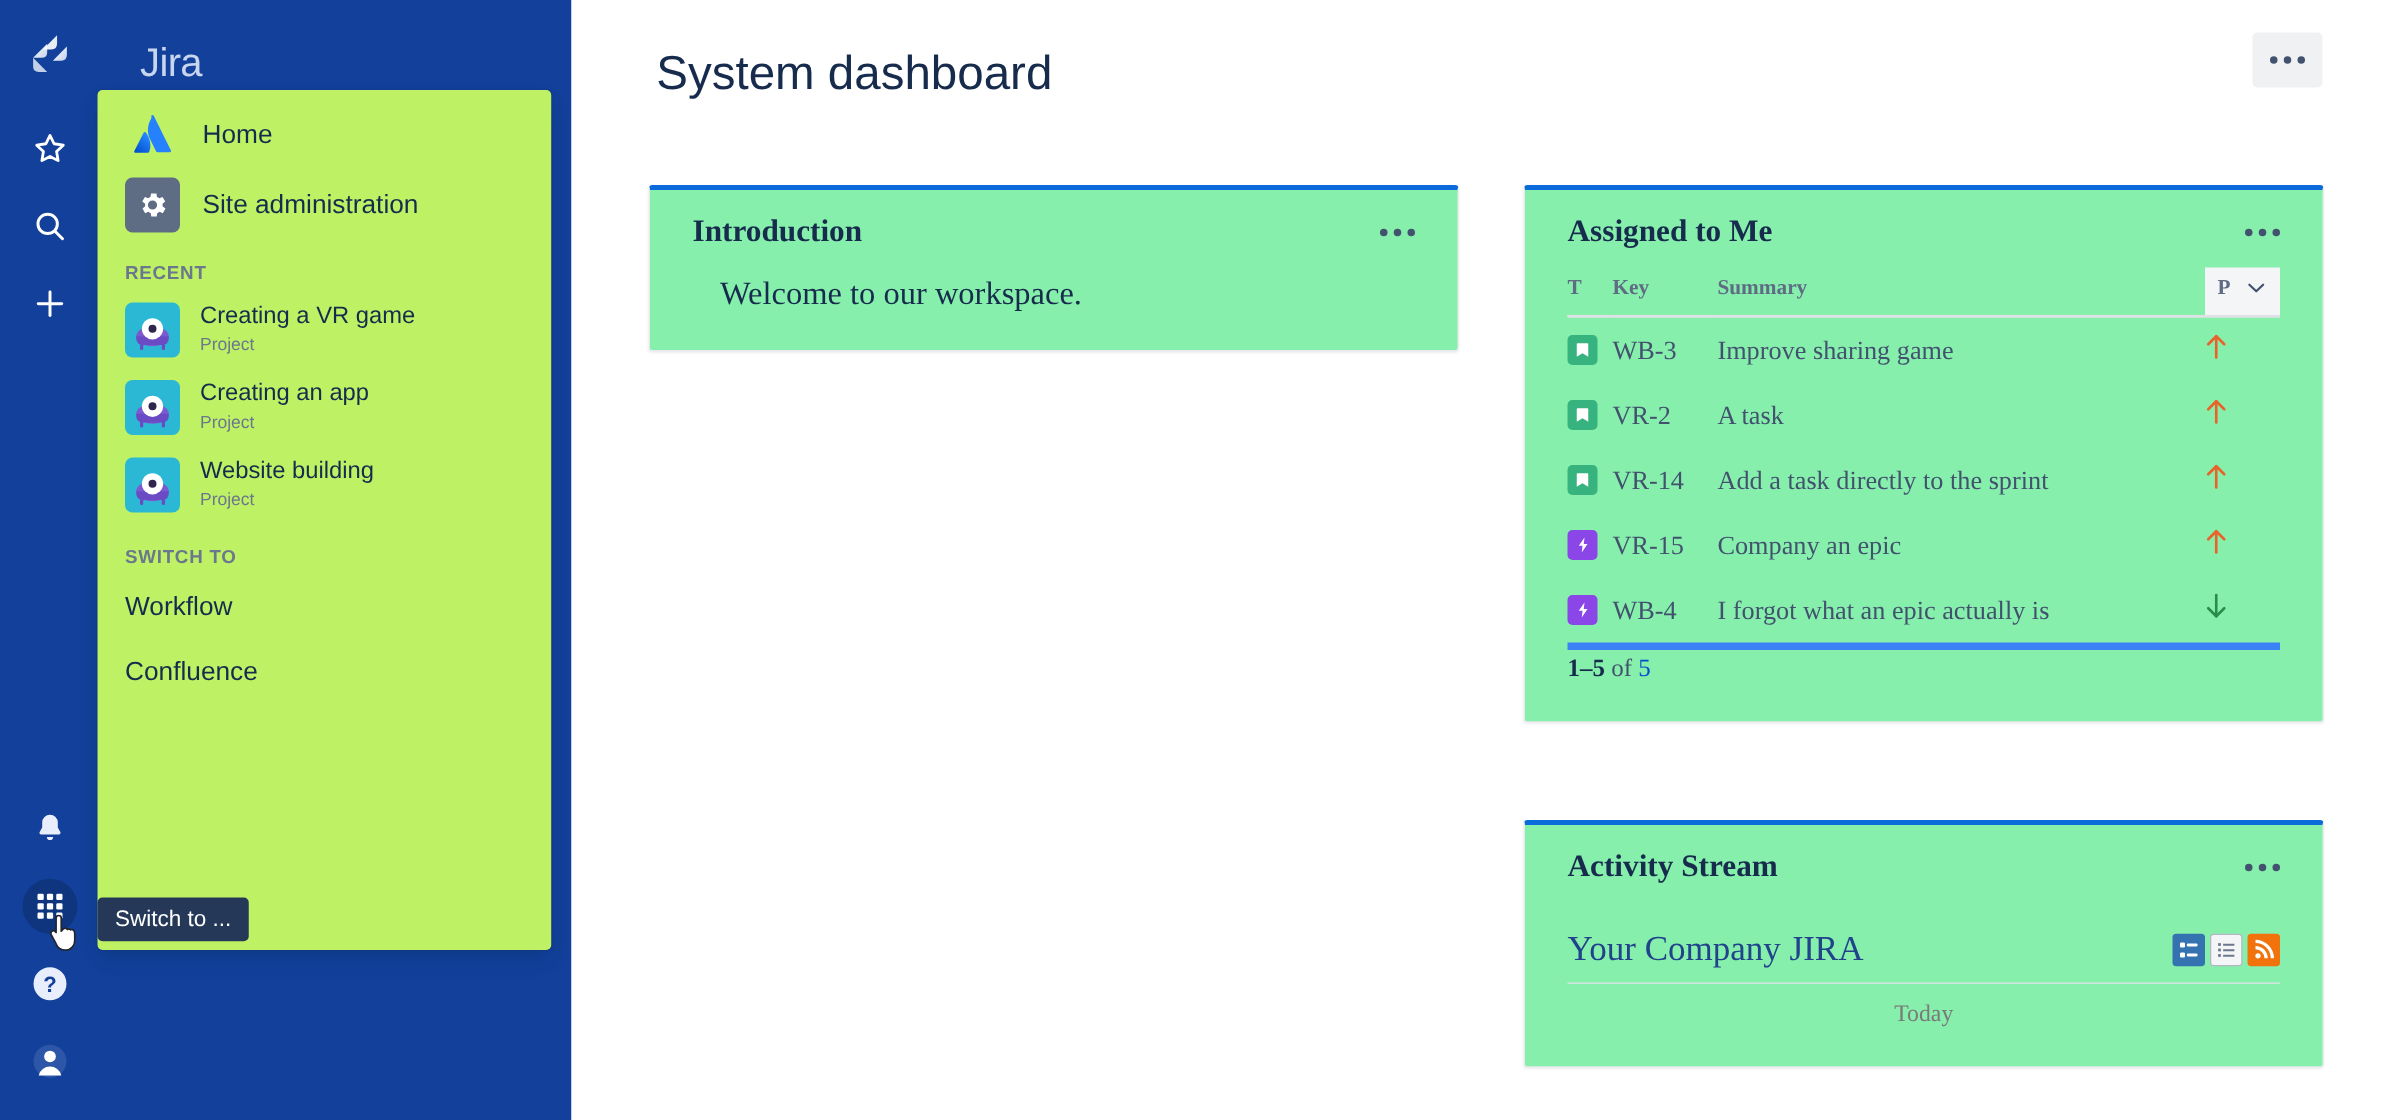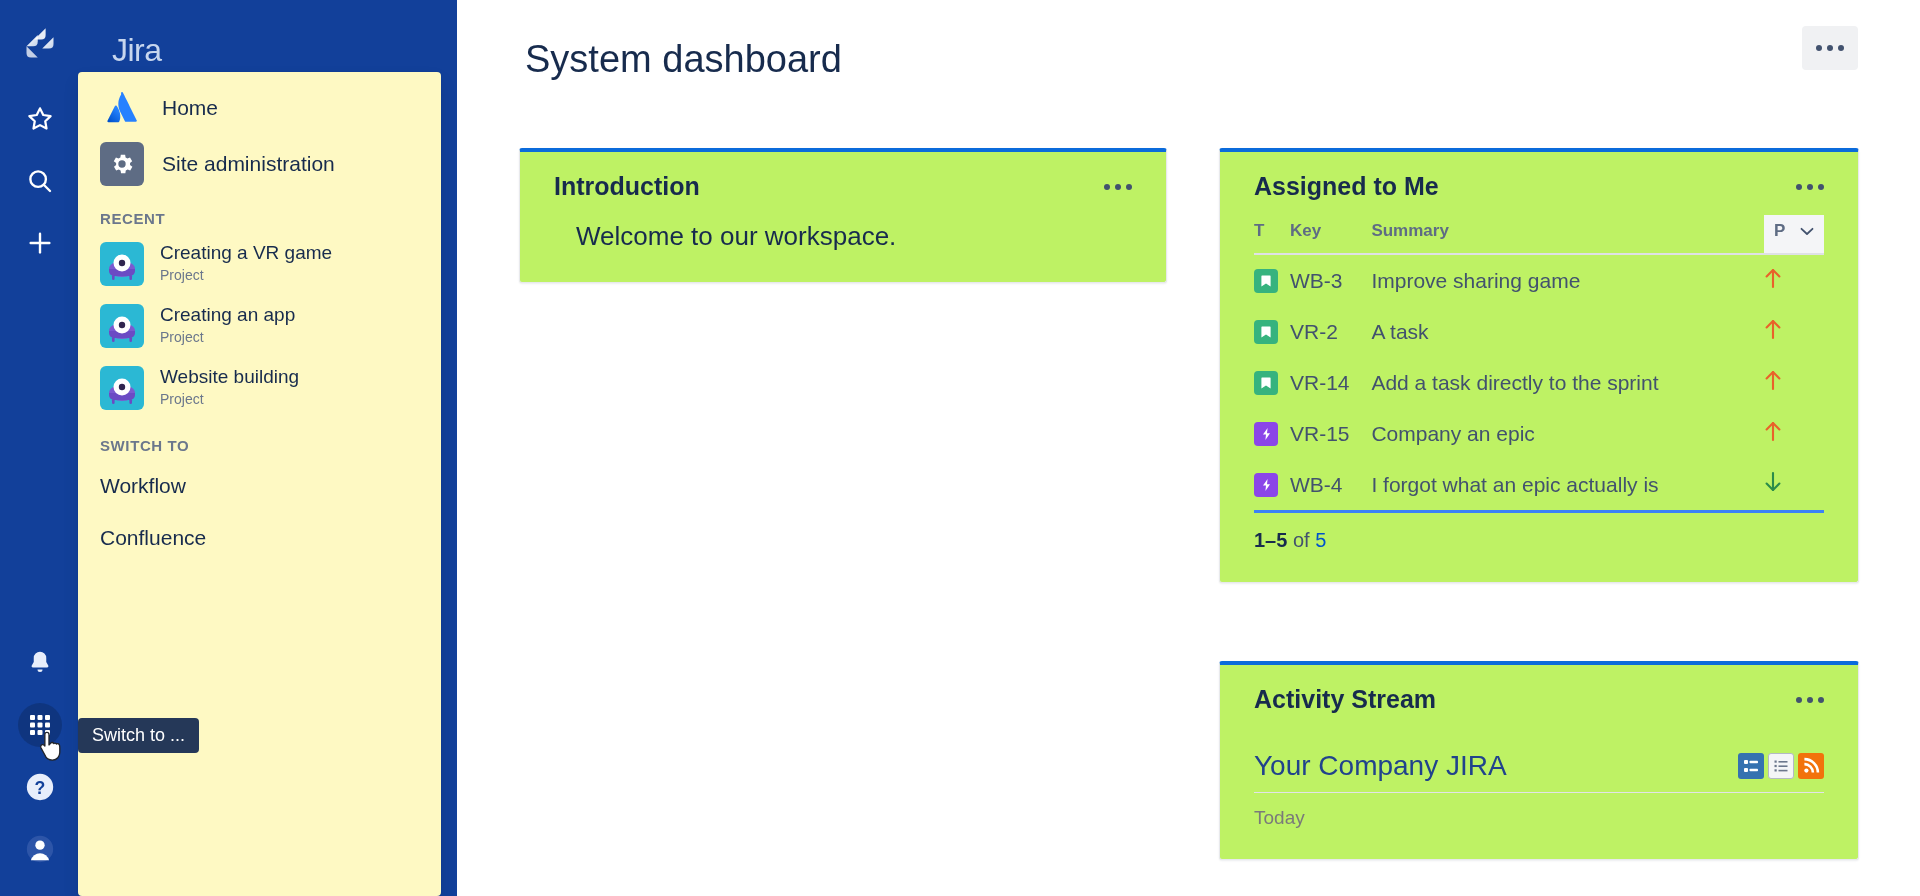--- a/index.html
+++ b/index.html
@@ -41,22 +41,22 @@
   }
   .sidebar-title {
     position: absolute; left: 32px; top: 32px;
     font-size: 32px; font-weight: 400; color: #c7d6ee;
     letter-spacing: -0.5px;
   }
 
   
   .menu {
     position: absolute; left: 78px; top: 72px;
-    width: 363px; height: 824px;
-    background: #fef9c3;
+    width: 363px; height: 688px;
+    background: #bef264;
     border-radius: 4px;
     box-shadow: 0 8px 16px -4px rgba(9,30,66,0.25), 0 0 1px rgba(9,30,66,0.31);
     z-index: 40;
     overflow: hidden;
     padding-top: 8px;
   }
   .menu-row {
     display: flex; align-items: center;
     height: 56px; padding: 0 22px;
     cursor: pointer; gap: 18px;
@@ -127,25 +127,26 @@
 
   .columns {
     position: absolute; left: 62px; top: 148px;
     width: 1340px; display: flex; gap: 52px;
   }
   .col { display: flex; flex-direction: column; gap: 78px; }
   .col-left { width: 648px; }
   .col-right { width: 640px; }
 
   .gadget {
-    background: #bef264;
+    background: #86efac;
     border: 1px solid #e8e9ec;
     border-top: 4px solid #0b6bdb;
     border-radius: 3px;
     box-shadow: 0 1px 2px rgba(9,30,66,0.08);
+    font-family: Liberation Serif, serif;
   }
   .gadget-head {
     display: flex; align-items: center; justify-content: space-between;
     padding: 20px 34px 14px 34px;
   }
   .gadget-title { font-size: 25px; color: #172b4d; font-weight: 700; }
   .dots { cursor: pointer; display: flex; gap: 5px; }
   .dots i { width: 6px; height: 6px; border-radius: 50%; background: #42526e; display:block; }
   .gadget-body { padding: 0 34px 30px 34px; }
   .intro-text { font-size: 26px; color: #172b4d; padding-left: 22px; padding-top: 6px; }
@@ -168,22 +169,22 @@
   td.key { color: #42526e; white-space: nowrap; padding-right: 14px; }
   td.tcell { width: 36px; }
   td.pcell { width: 60px; text-align: left; padding-left: 12px; }
   .type-icon {
     width: 24px; height: 24px; border-radius: 4px;
     display: inline-flex; align-items: center; justify-content: center;
   }
   .type-story { background: #36b37e; }
   .type-epic  { background: #8b46e8; }
   .pager {
-    border-top: 3px solid #3b82f6;
-    padding-top: 16px; font-size: 20px; color: #42526e;
+    border-top: 6px solid #3b82f6;
+    padding-top: 4px; font-size: 20px; color: #42526e;
   }
   .pager b { color: #172b4d; }
   .pager a { color: #0052cc; text-decoration: none; cursor: pointer; }
 
   
   .as-head {
     display: flex; align-items: center; justify-content: space-between;
     padding-bottom: 10px; border-bottom: 1px solid #e2e4e9;
   }
   .as-title { font-size: 28px; color: #21438c; font-weight: 400; }
@@ -542,21 +543,21 @@
 
         <div class="gadget">
           <div class="gadget-head">
             <span class="gadget-title">Activity Stream</span>
             <span class="dots">
                 <i></i>
                 <i></i>
                 <i></i>
               </span>
           </div>
-          <div class="gadget-body" style="padding-top:22px;">
+          <div class="gadget-body" style="padding-top:22px;text-align:center;">
             <div class="as-head">
               <span class="as-title">Your Company JIRA</span>
               <span class="as-icons">
                 <span class="as-icon blue">
                   <svg width="18" height="18" viewBox="0 0 18 18" fill="#ffffff">
                     <rect x="2" y="3" width="4" height="4" rx="1"></rect>
                       <rect x="7.5" y="3.8" width="8.5" height="2.4" rx="0.8"></rect>
                     <rect x="2" y="11" width="4" height="4" rx="1"></rect>
                       <rect x="7.5" y="11.8" width="8.5" height="2.4" rx="0.8"></rect>
                   </svg>

